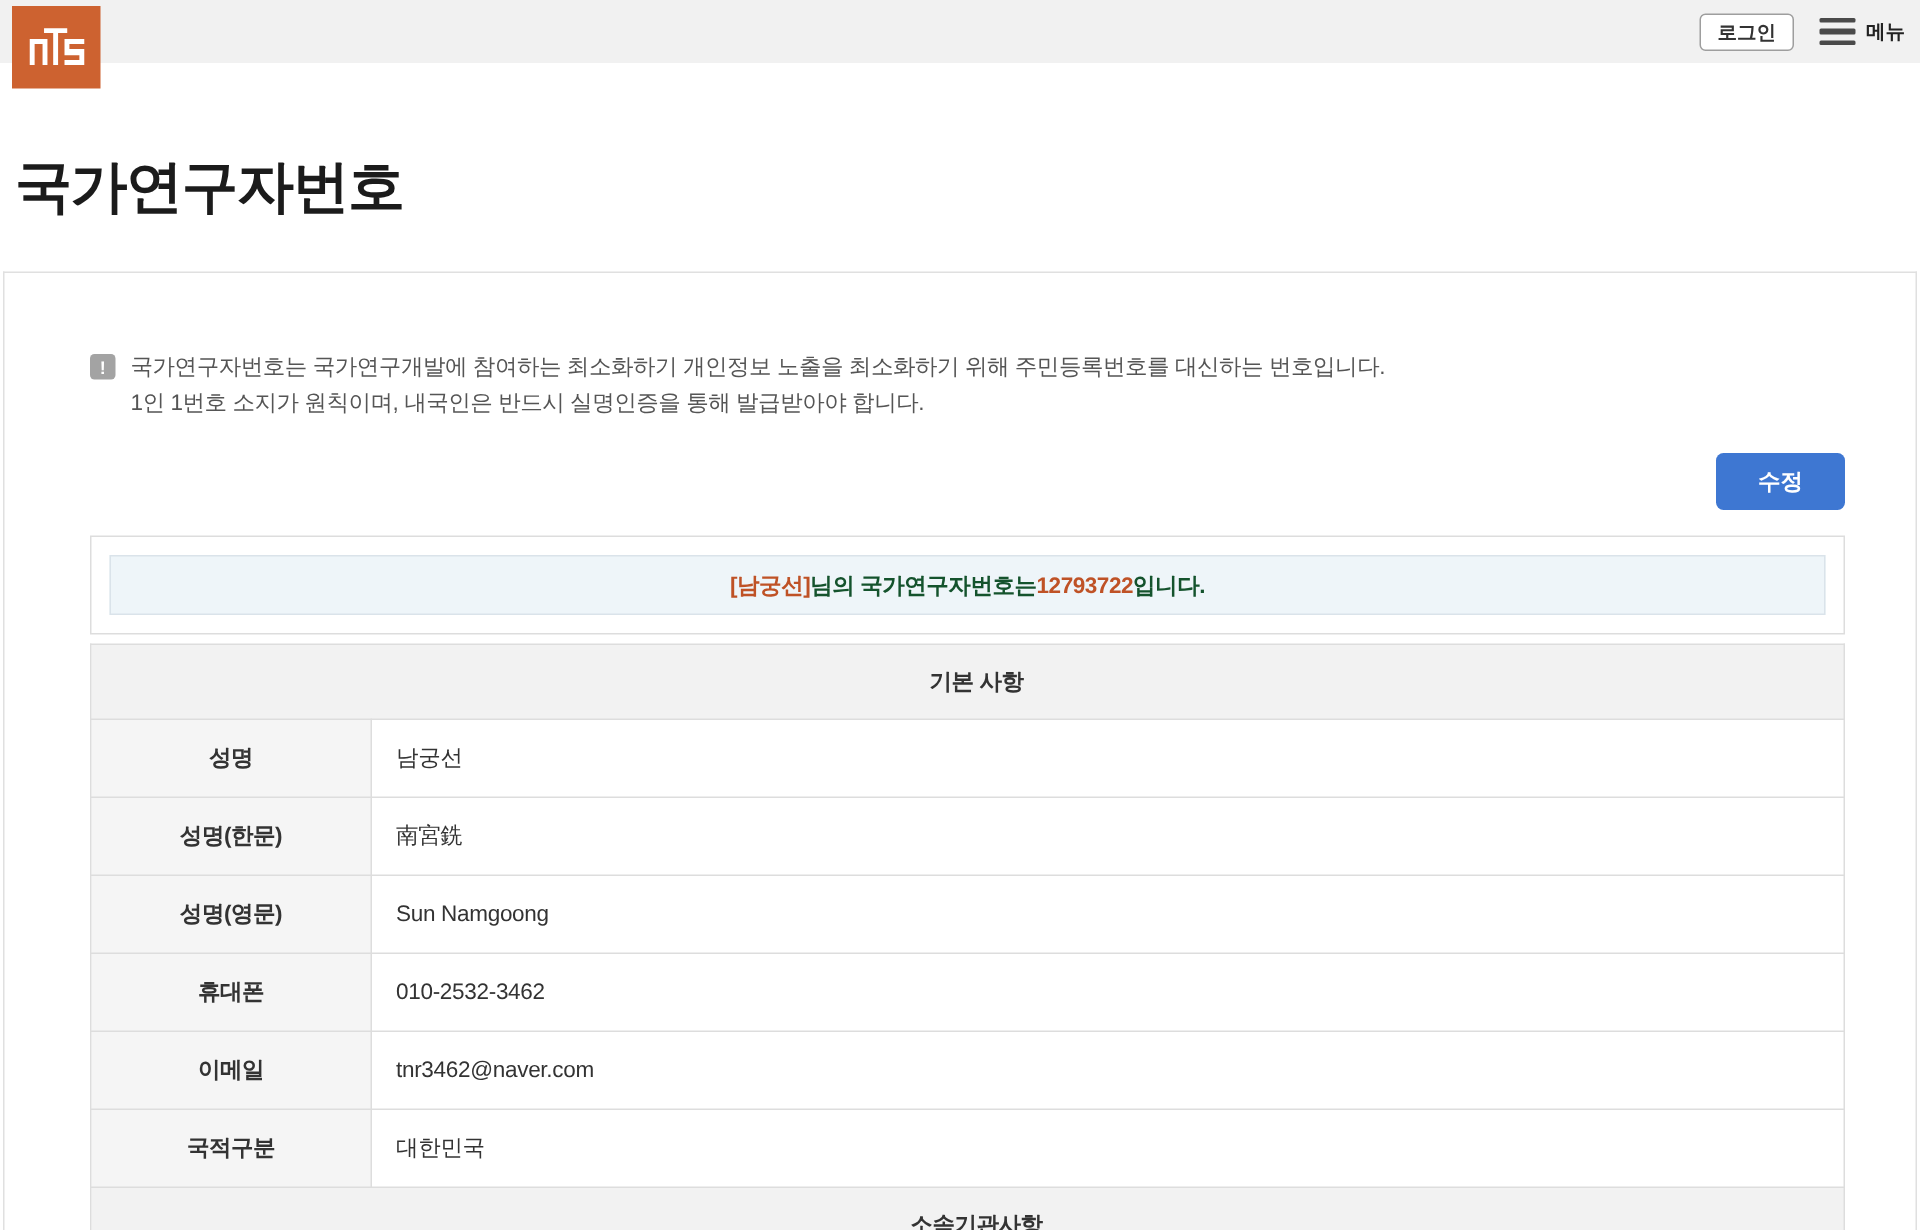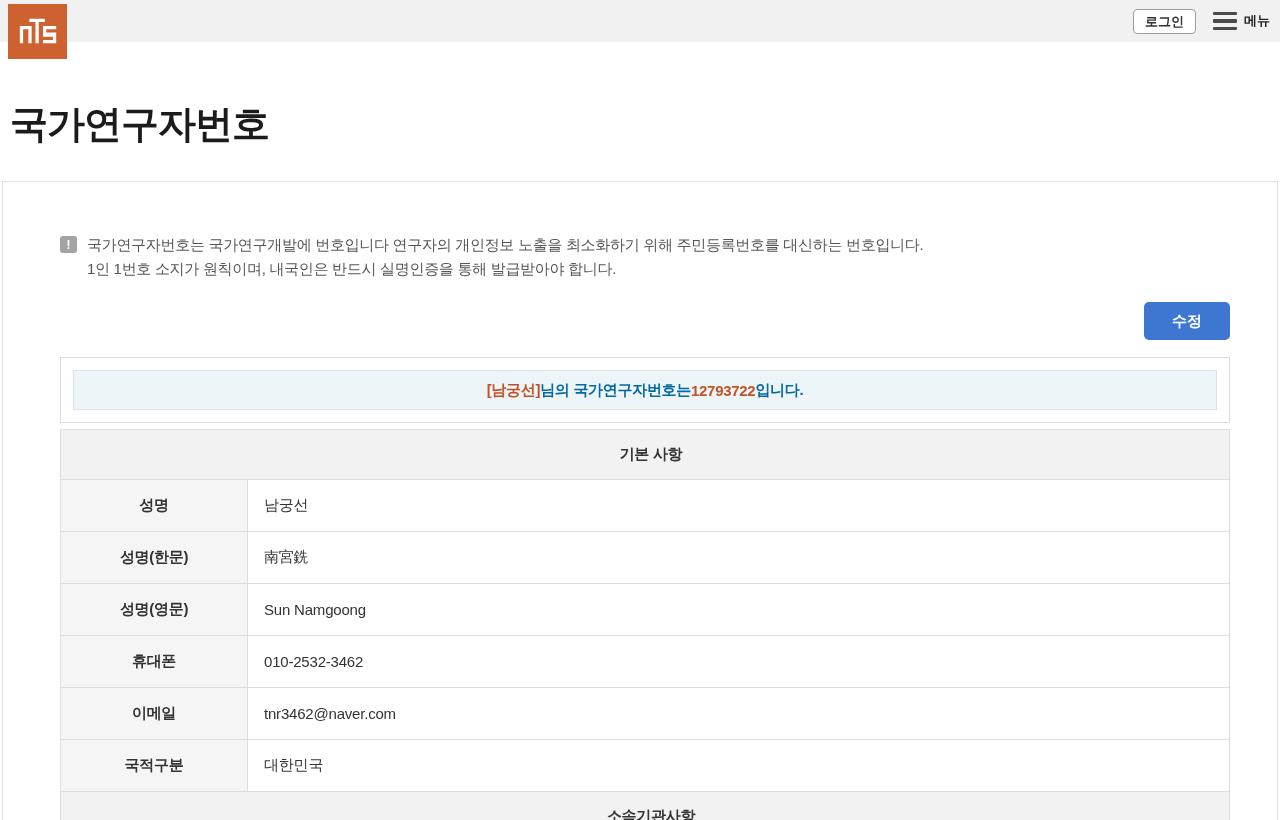--- a/index.html
+++ b/index.html
@@ -116,21 +116,21 @@
     border: 1px solid #dae3ea;
     height: 40px;
     display: flex;
     align-items: center;
     justify-content: center;
     font-size: 15px;
     font-weight: bold;
     letter-spacing: -0.3px;
   }
   .msg-orange { color: #bf5226; }
-  .msg-blue { color: #0369a1; }
+  .msg-blue { color: #14532d; }
 
   
   table.info {
     margin-top: 6px;
     width: 100%;
     border-collapse: collapse;
     font-size: 15px;
     color: #333;
   }
   table.info td, table.info th { border: 1px solid #ddd; }
@@ -184,21 +184,21 @@
   </div>
 </div>
 
 <h1 class="page-title">국가연구자번호</h1>
 
 <div class="content">
 
   <div class="notice">
     <div class="notice-icon">!</div>
     <div class="notice-text">
-      <div>국가연구자번호는 국가연구개발에 번호입니다 연구자의 개인정보 노출을 최소화하기 위해 주민등록번호를 대신하는 번호입니다.</div>
+      <div>국가연구자번호는 국가연구개발에 참여하는 최소화하기 개인정보 노출을 최소화하기 위해 주민등록번호를 대신하는 번호입니다.</div>
       <div>1인 1번호 소지가 원칙이며, 내국인은 반드시 실명인증을 통해 발급받아야 합니다.</div>
     </div>
   </div>
 
   <div class="actions">
     <button class="edit-btn">수정</button>
   </div>
 
   <div class="number-box-outer">
     <div class="number-box-inner">

